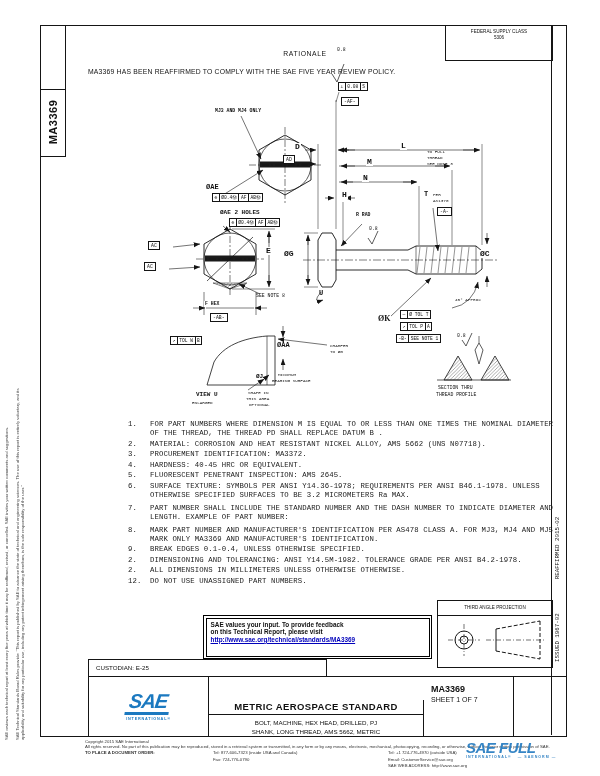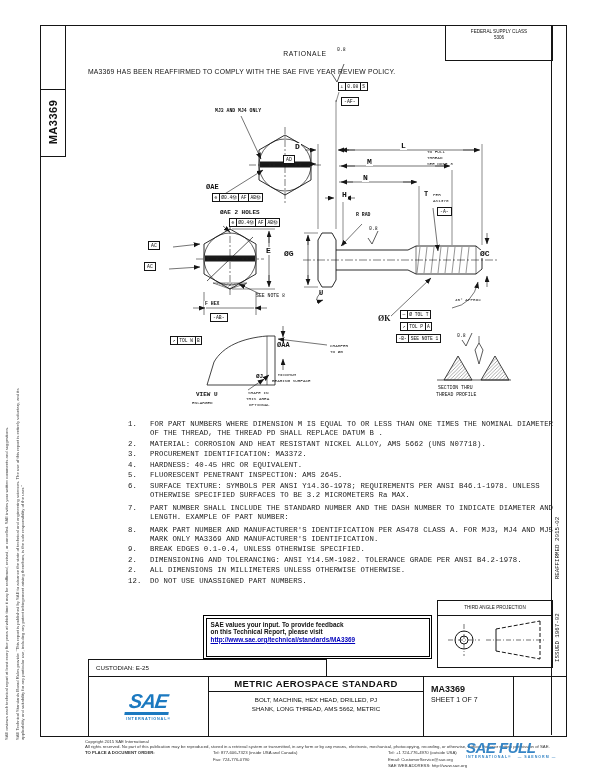--- a/index.html
+++ b/index.html
@@ -403,21 +403,21 @@
 
   <div class="cell custodian" style="left:88px;top:659px;width:230px;height:16px;">CUSTODIAN: E-25</div>
 
   <div class="cell" style="left:88px;top:676px;width:477px;height:59px;border-width:1.4px;display:flex;">
     <div style="width:119px;border-right:1.2px solid #151515;display:flex;align-items:center;justify-content:center;">
       <div class="sae-logo">
         <span class="sae-word">SAE</span>
         <span class="sae-intl">INTERNATIONAL®</span>
       </div>
     </div>
-    <div style="width:214px;border-right:1.2px solid #151515;">
+    <div style="width:214px;border-right:1.2px solid #151515;margin-top:23px;">
       <div class="tb-title">METRIC AEROSPACE STANDARD</div>
       <div class="tb-sub">BOLT, MACHINE, HEX HEAD, DRILLED, PJ</div>
       <div class="tb-sub" style="padding-top:1px;">SHANK, LONG THREAD, AMS 5662, METRIC</div>
     </div>
     <div style="width:89px;border-right:1.2px solid #151515;">
       <div class="tb-num">MA3369</div>
       <div class="tb-sheet">SHEET 1 OF 7</div>
     </div>
     <div style="flex:1;"></div>
   </div>

